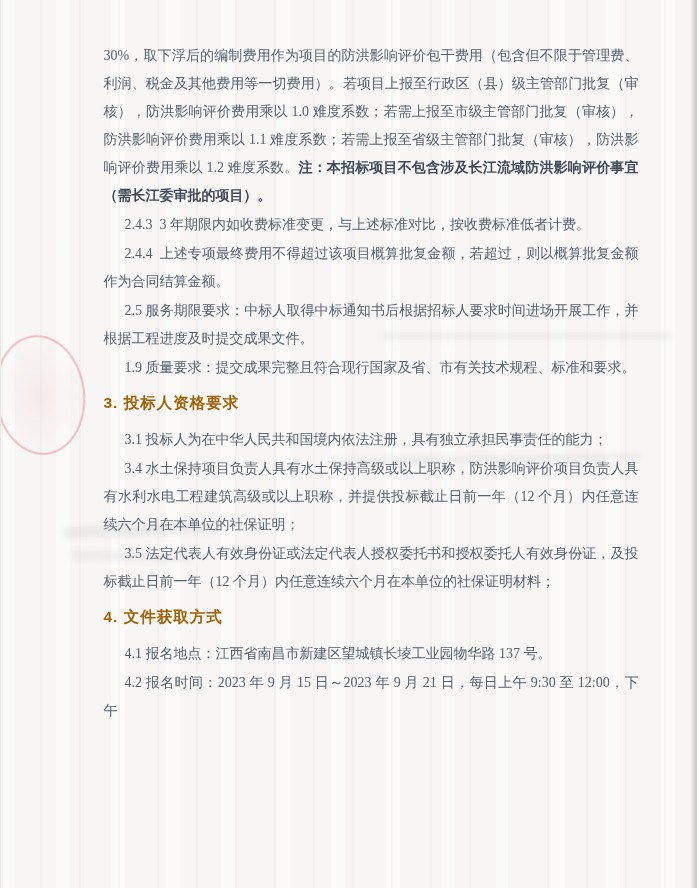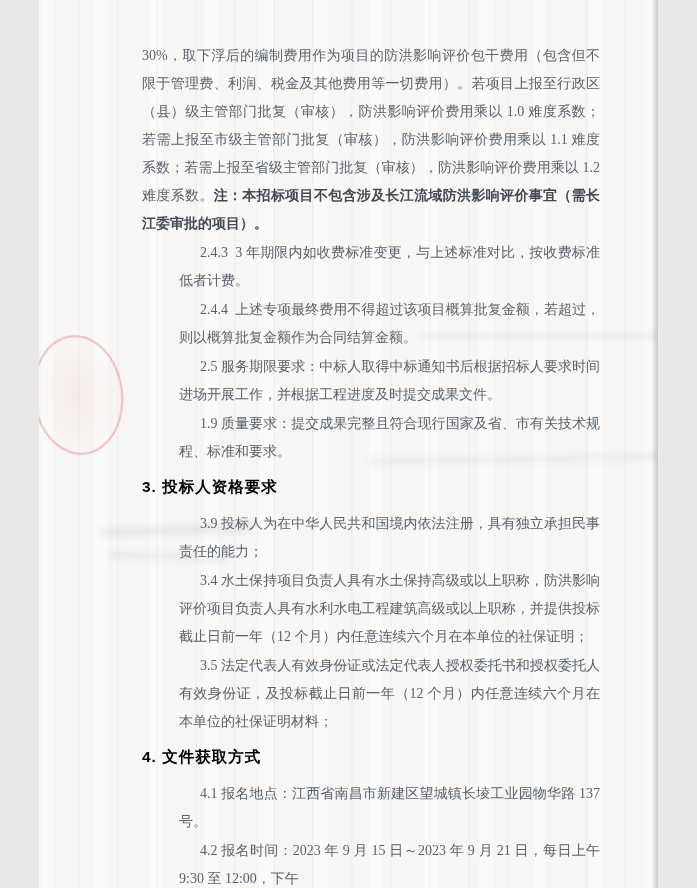--- a/index.html
+++ b/index.html
@@ -1,18 +1,18 @@
 <!DOCTYPE html>
 <html><head>
 <meta charset="utf-8">
 <style>
   html, body { margin: 0; padding: 0; background: #e9e8e6; }
   .page {
     position: relative;
-    width: 619px;
+    width: 696px;
     height: 888px;
     margin: 0 auto;
     background: #f7f6f4;
     overflow: hidden;
     font-family: "Liberation Serif", "DejaVu Serif", serif;
   }
   
   .page::before {
     content: "";
     position: absolute;
@@ -62,49 +62,49 @@
     top: 42px;
   }
   .doc-para {
     margin: 0 0 1px 0;
     font-size: 14px;
     line-height: 28px;
     color: #57626f;
     text-align: justify;
     text-indent: 0;
   }
-  .doc-para.indent { text-indent: 21px; margin-left: 37px; }
+  .doc-para.indent { text-indent: 21px; }
   .doc-para .bold { font-weight: bold; color: #414b57; }
   .doc-heading {
     margin: 7px 0 9px 0;
     font-size: 15.5px;
     line-height: 28px;
     font-weight: bold;
-    color: #000000;
+    color: #a16207;
     font-family: "Liberation Sans", "DejaVu Sans", sans-serif;
     letter-spacing: 1px;
   }
 </style>
 </head>
 <body>
 
 <div class="page">
   <div class="stamp"></div>
   <div class="smudge s1"></div>
   <div class="smudge s2"></div>
   <div class="smudge s3"></div>
   <div class="smudge s4"></div>
   <div class="doc-body">
       <p class="doc-para"><span>30%，取下浮后的编制费用作为项目的防洪影响评价包干费用（包含但不限于管理费、利润、税金及其他费用等一切费用）。若项目上报至行政区（县）级主管部门批复（审核），防洪影响评价费用乘以 1.0 难度系数；若需上报至市级主管部门批复（审核），防洪影响评价费用乘以 1.1 难度系数；若需上报至省级主管部门批复（审核），防洪影响评价费用乘以 1.2 难度系数。</span><span class="bold">注：本招标项目不包含涉及长江流域防洪影响评价事宜（需长江委审批的项目）。</span></p>
       <p class="doc-para indent"><span>2.4.3&nbsp; 3 年期限内如收费标准变更，与上述标准对比，按收费标准低者计费。</span></p>
       <p class="doc-para indent"><span>2.4.4&nbsp; 上述专项最终费用不得超过该项目概算批复金额，若超过，则以概算批复金额作为合同结算金额。</span></p>
       <p class="doc-para indent"><span>2.5 服务期限要求：中标人取得中标通知书后根据招标人要求时间进场开展工作，并根据工程进度及时提交成果文件。</span></p>
       <p class="doc-para indent"><span>1.9 质量要求：提交成果完整且符合现行国家及省、市有关技术规程、标准和要求。</span></p>
       <h2 class="doc-heading"><span class="bold">3. 投标人资格要求</span></h2>
-      <p class="doc-para indent"><span>3.9 投标人为在中华人民共和国境内依法注册，具有独立承担民事责任的能力；</span></p>
+      <p class="doc-para indent"><span>3.1 投标人为在中华人民共和国境内依法注册，具有独立承担民事责任的能力；</span></p>
       <p class="doc-para indent"><span>3.4 水土保持项目负责人具有水土保持高级或以上职称，防洪影响评价项目负责人具有水利水电工程建筑高级或以上职称，并提供投标截止日前一年（12 个月）内任意连续六个月在本单位的社保证明；</span></p>
       <p class="doc-para indent"><span>3.5 法定代表人有效身份证或法定代表人授权委托书和授权委托人有效身份证，及投标截止日前一年（12 个月）内任意连续六个月在本单位的社保证明材料；</span></p>
       <h2 class="doc-heading"><span class="bold">4. 文件获取方式</span></h2>
       <p class="doc-para indent"><span>4.1 报名地点：江西省南昌市新建区望城镇长堎工业园物华路 137 号。</span></p>
       <p class="doc-para indent"><span>4.2 报名时间：2023 年 9 月 15 日～2023 年 9 月 21 日，每日上午 9:30 至 12:00，下午</span></p>
     </div>
   <div class="scan-edge"></div>
 </div>
 
 </body></html>

